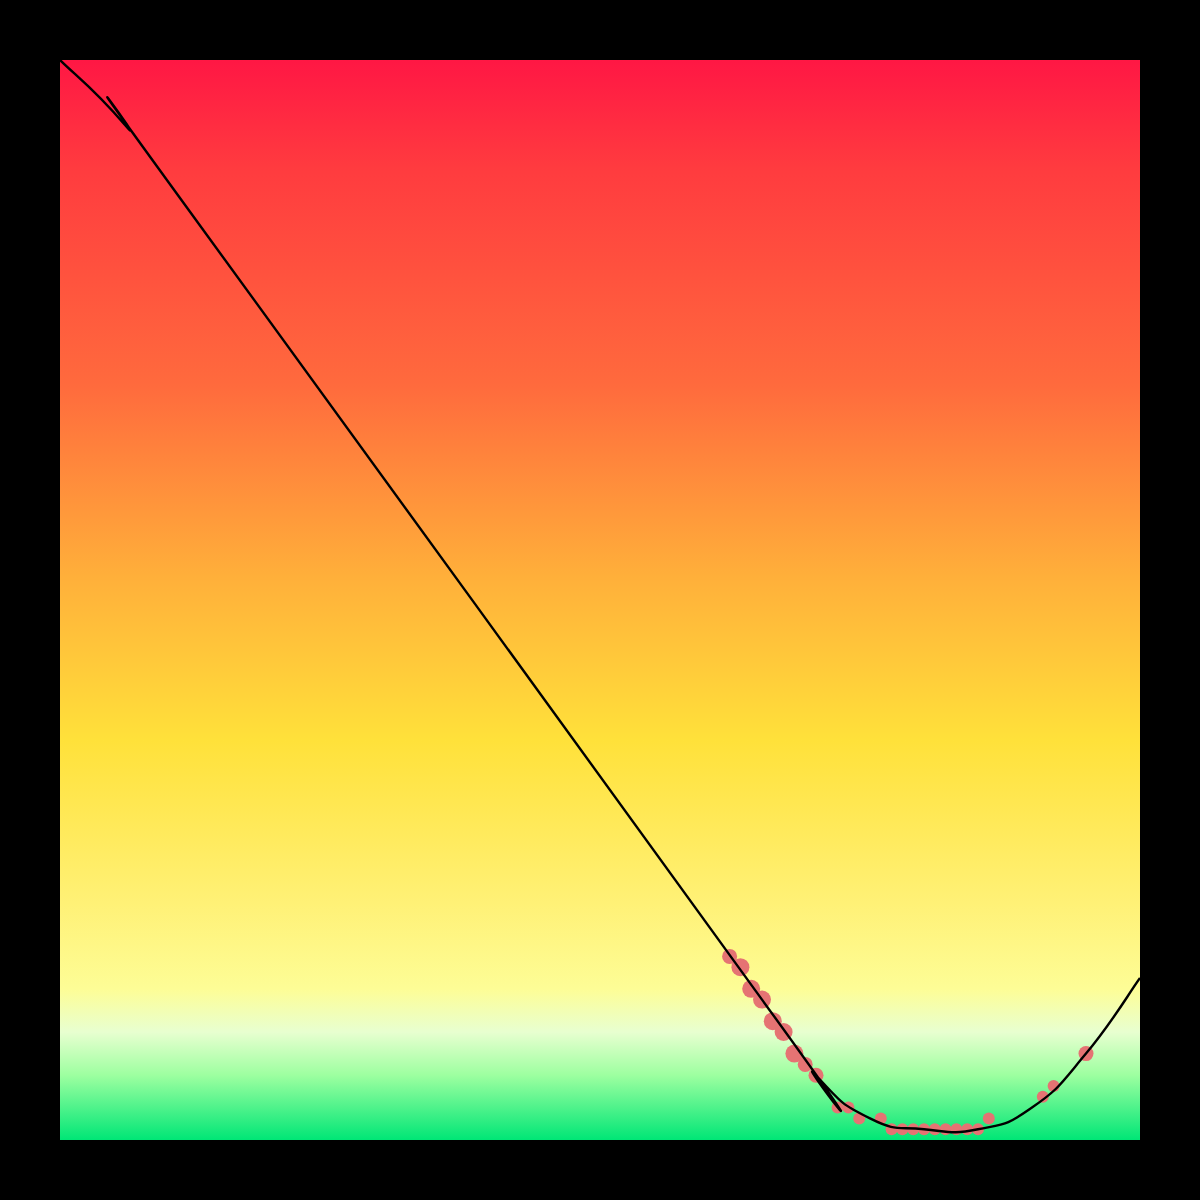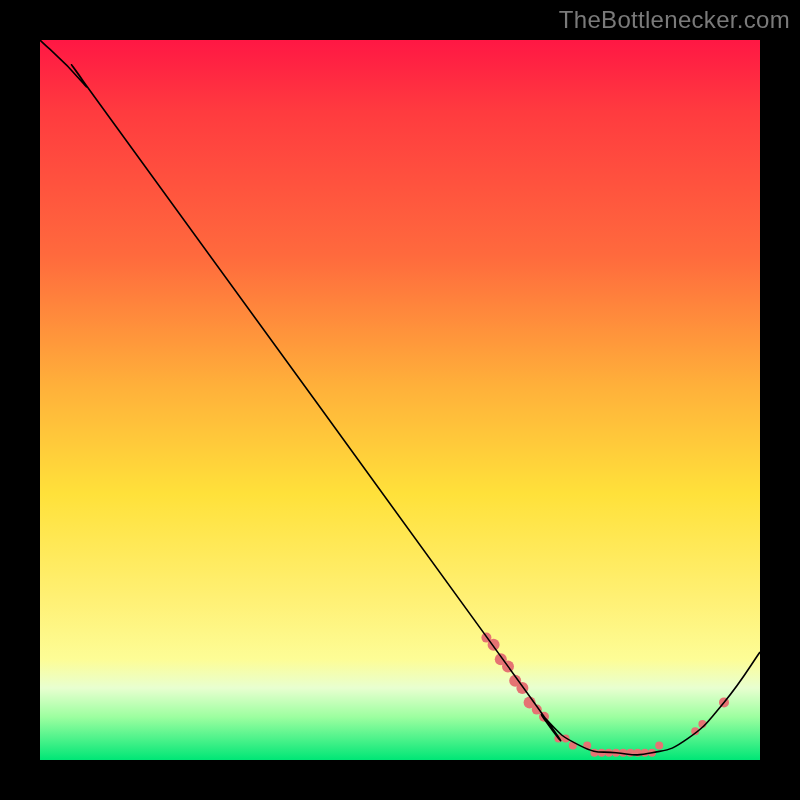--- a/index.html
+++ b/index.html
@@ -51,21 +51,20 @@
     color: #7a7a7a;
     font-family: Arial, Helvetica, sans-serif;
     font-size: 24px;
     letter-spacing: 0.3px;
   }
 </style>
 </head>
 <body>
 
 <div class="stage">
-  <div class="watermark">TheBottlenecker.com</div>
   <div class="plot">
     <svg class="curve" viewBox="0 0 720 720" preserveAspectRatio="none">
       <g id="markers-layer">
           <circle cx="446.4" cy="597.6" r="5" fill="#e57373"></circle>
           <circle cx="453.6" cy="604.8" r="6" fill="#e57373"></circle>
           <circle cx="460.8" cy="619.2" r="6" fill="#e57373"></circle>
           <circle cx="468" cy="626.4" r="6" fill="#e57373"></circle>
           <circle cx="475.20000000000005" cy="640.8" r="6" fill="#e57373"></circle>
           <circle cx="482.40000000000003" cy="648" r="6" fill="#e57373"></circle>
           <circle cx="489.6" cy="662.4" r="6" fill="#e57373"></circle>

